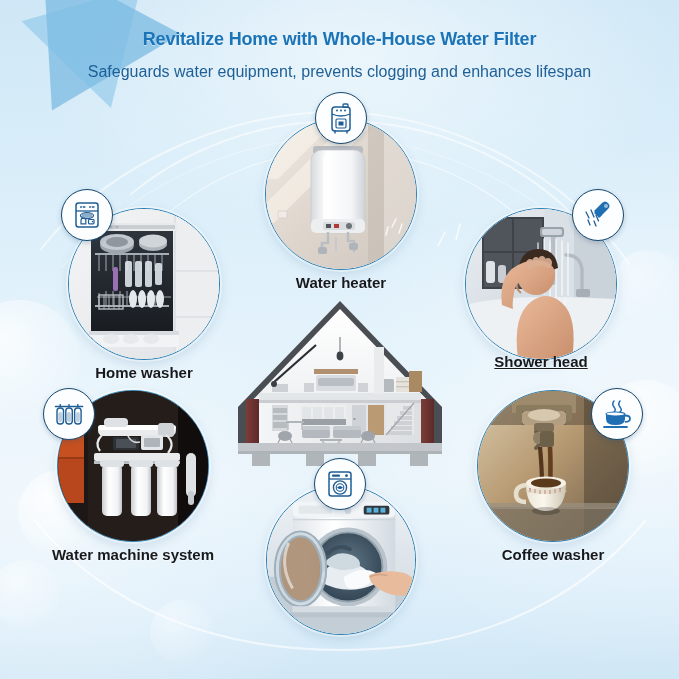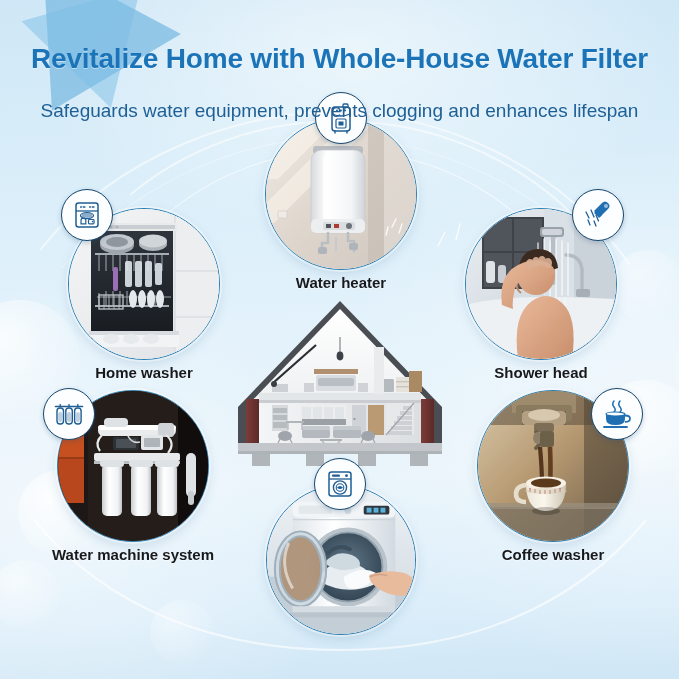--- a/index.html
+++ b/index.html
@@ -33,28 +33,28 @@
   .tri-b{
     left:34px;top:2px;width:0;height:0;
     border-left:62px solid transparent;border-right:62px solid transparent;
     border-bottom:108px solid rgba(123,190,229,.50);
     transform:rotate(-196deg);
   }
 
   
   #header{position:absolute;left:0;top:0;width:679px;z-index:6;text-align:center;}
   #title{
-    margin:0;padding-top:43px;
-    font-size:28px;font-weight:700;letter-spacing:-.2px;
+    margin:0;padding-top:29px;
+    font-size:18px;font-weight:700;letter-spacing:-.2px;
     color:#1c74b8;text-shadow:0 1px 0 rgba(255,255,255,.45);
     white-space:nowrap;
   }
   #subtitle{
-    margin:16px;padding-top:9px;
-    font-size:19px;font-weight:400;color:#1e5f96;
+    margin:4px;padding-top:9px;
+    font-size:16px;font-weight:400;color:#1e5f96;
     white-space:nowrap;
   }
 
   
   .node{position:absolute;z-index:5;}
   .bubble{
     position:relative;border-radius:50%;overflow:hidden;
     border:1.6px solid #2a7fb4;
     box-shadow:0 0 0 2px rgba(255,255,255,.45), 0 4px 12px rgba(70,120,160,.20);
     background:#eef6fc;
@@ -82,21 +82,21 @@
   #node-heater .caption{top:156px;}
 
   #node-dish{left:68px;top:208px;}
   #node-dish .bubble{width:150px;height:150px;}
   #node-dish .badge{left:-7px;top:-19px;}
   #node-dish .caption{top:156px;}
 
   #node-shower{left:465px;top:208px;}
   #node-shower .bubble{width:150px;height:150px;}
   #node-shower .badge{left:107px;top:-19px;}
-  #node-shower .caption{top:156px;}
+  #node-shower .caption{top:145px;text-decoration:underline;}
 
   #node-filter{left:57px;top:390px;}
   #node-filter .bubble{width:150px;height:150px;}
   #node-filter .badge{left:-14px;top:-2px;}
   #node-filter .caption{top:156px;}
 
   #node-coffee{left:477px;top:390px;}
   #node-coffee .bubble{width:150px;height:150px;}
   #node-coffee .badge{left:114px;top:-2px;}
   #node-coffee .caption{top:156px;}

